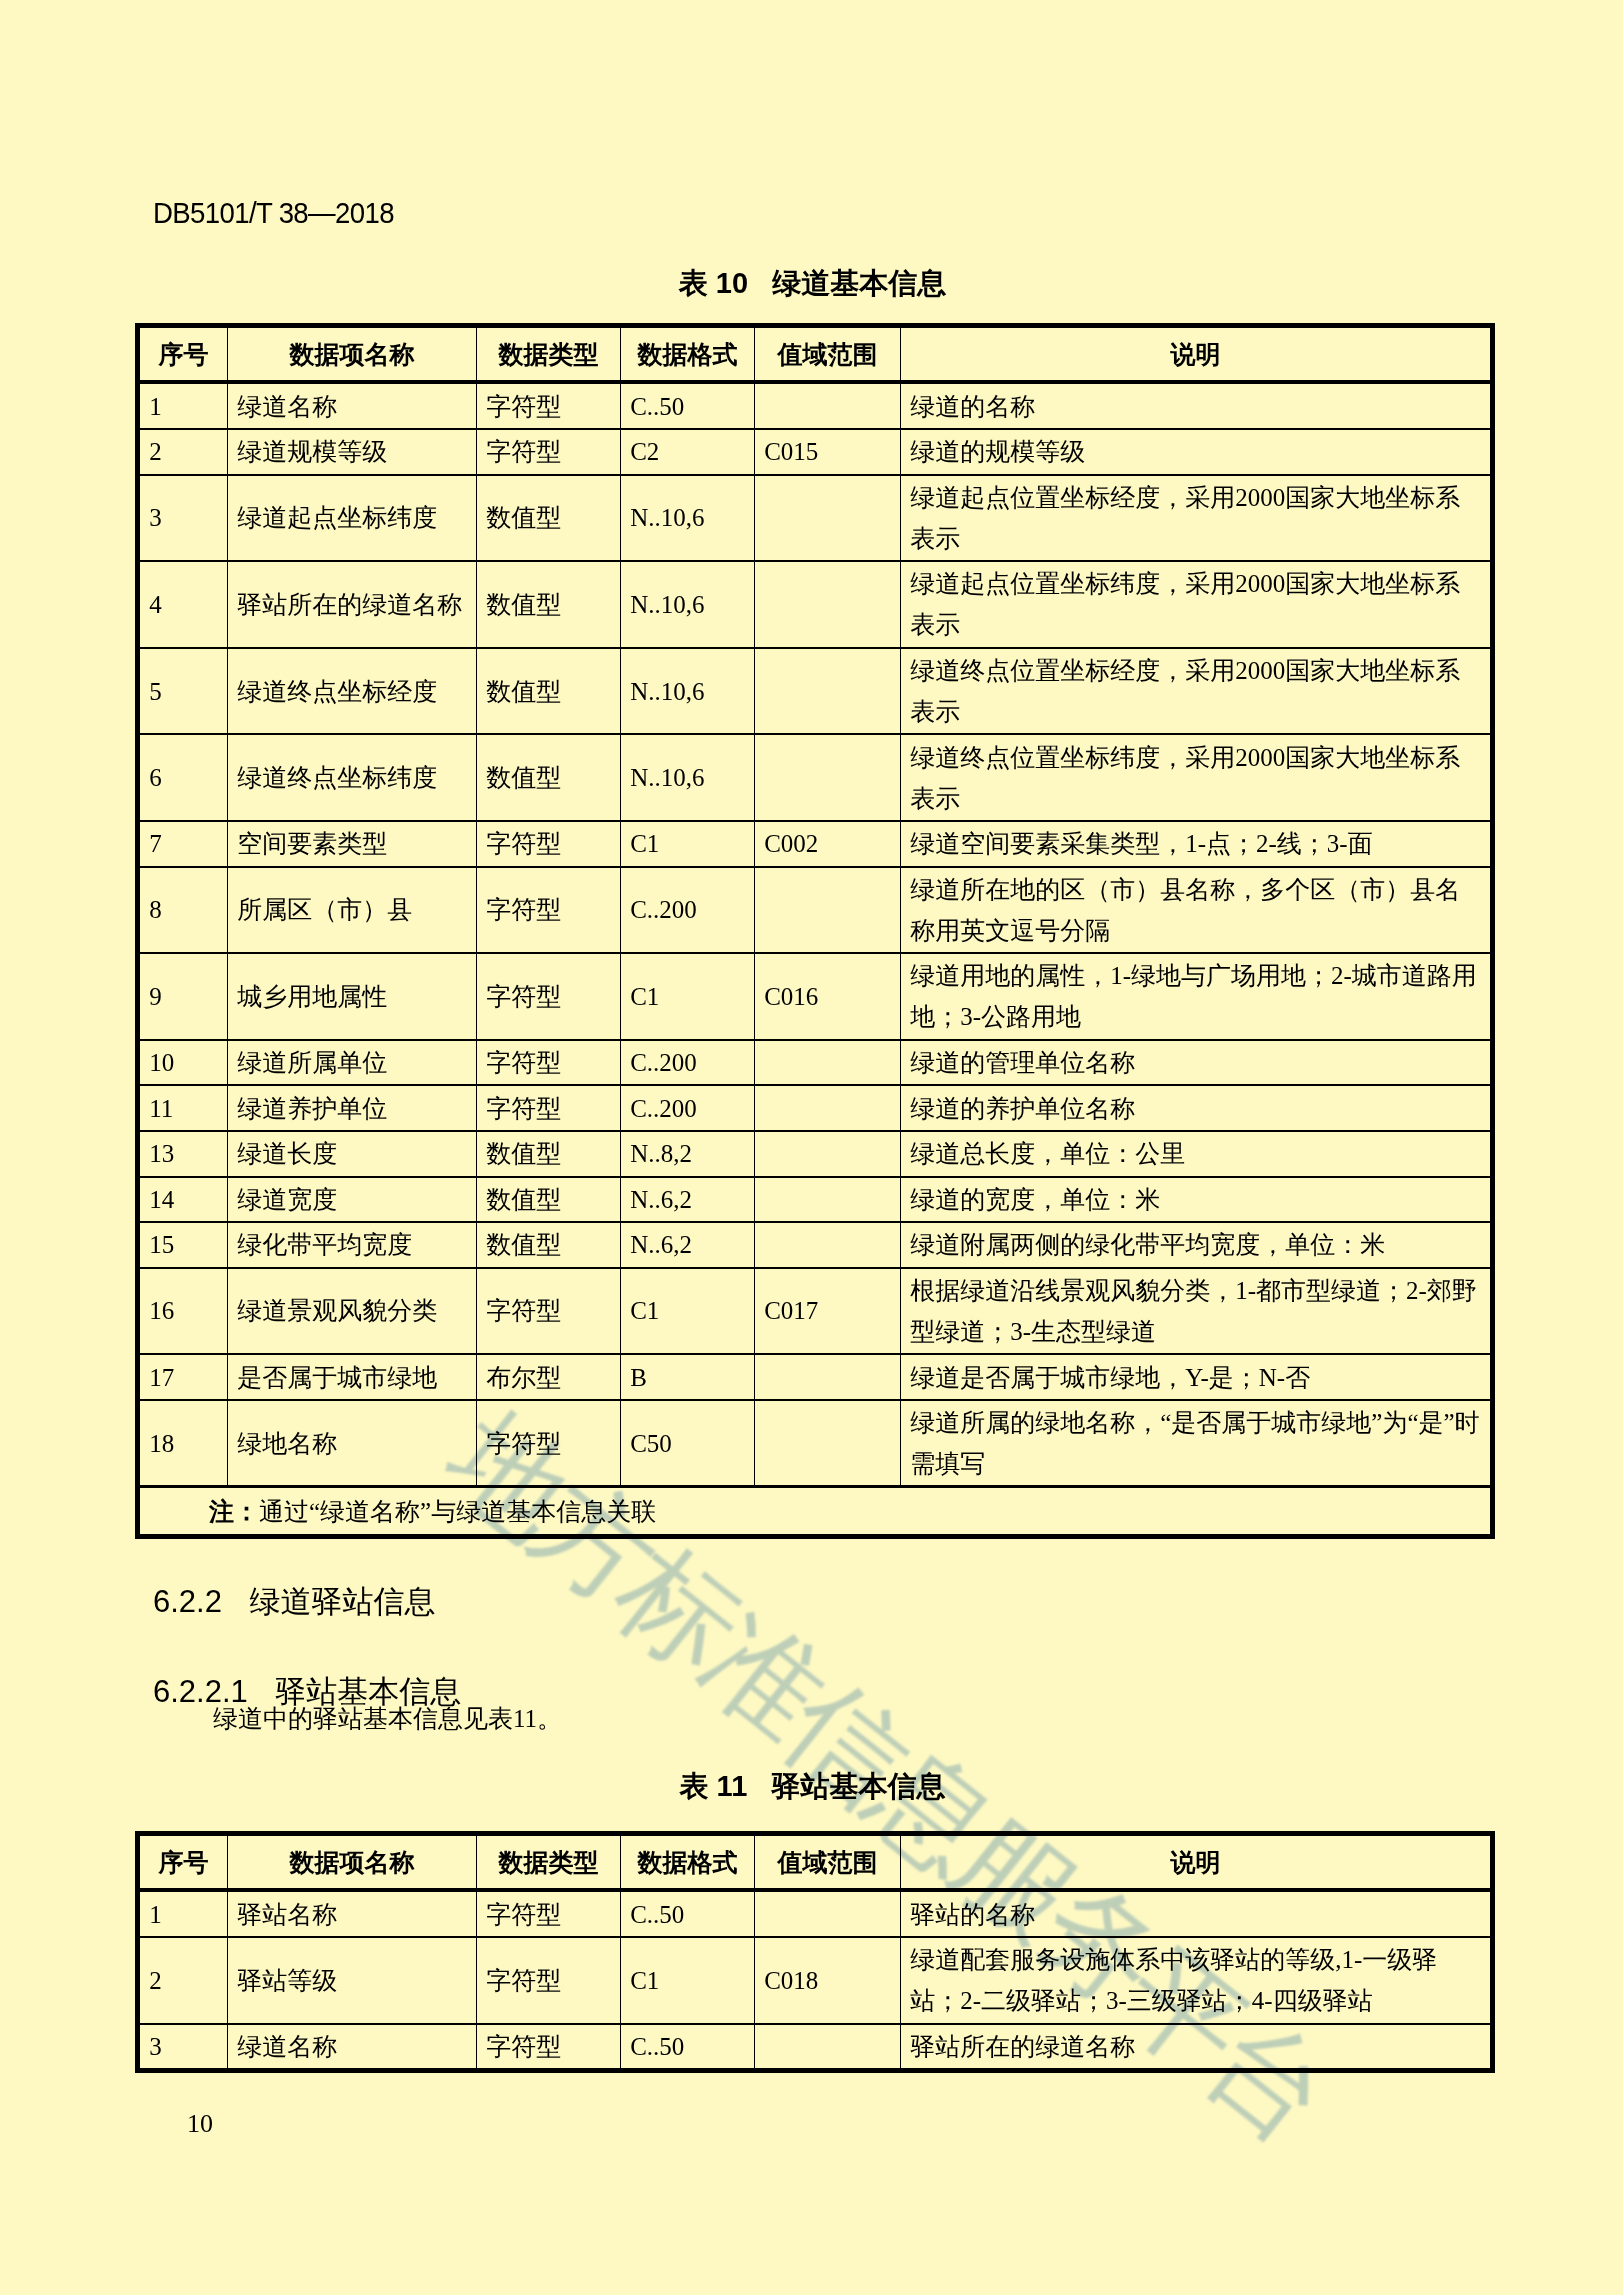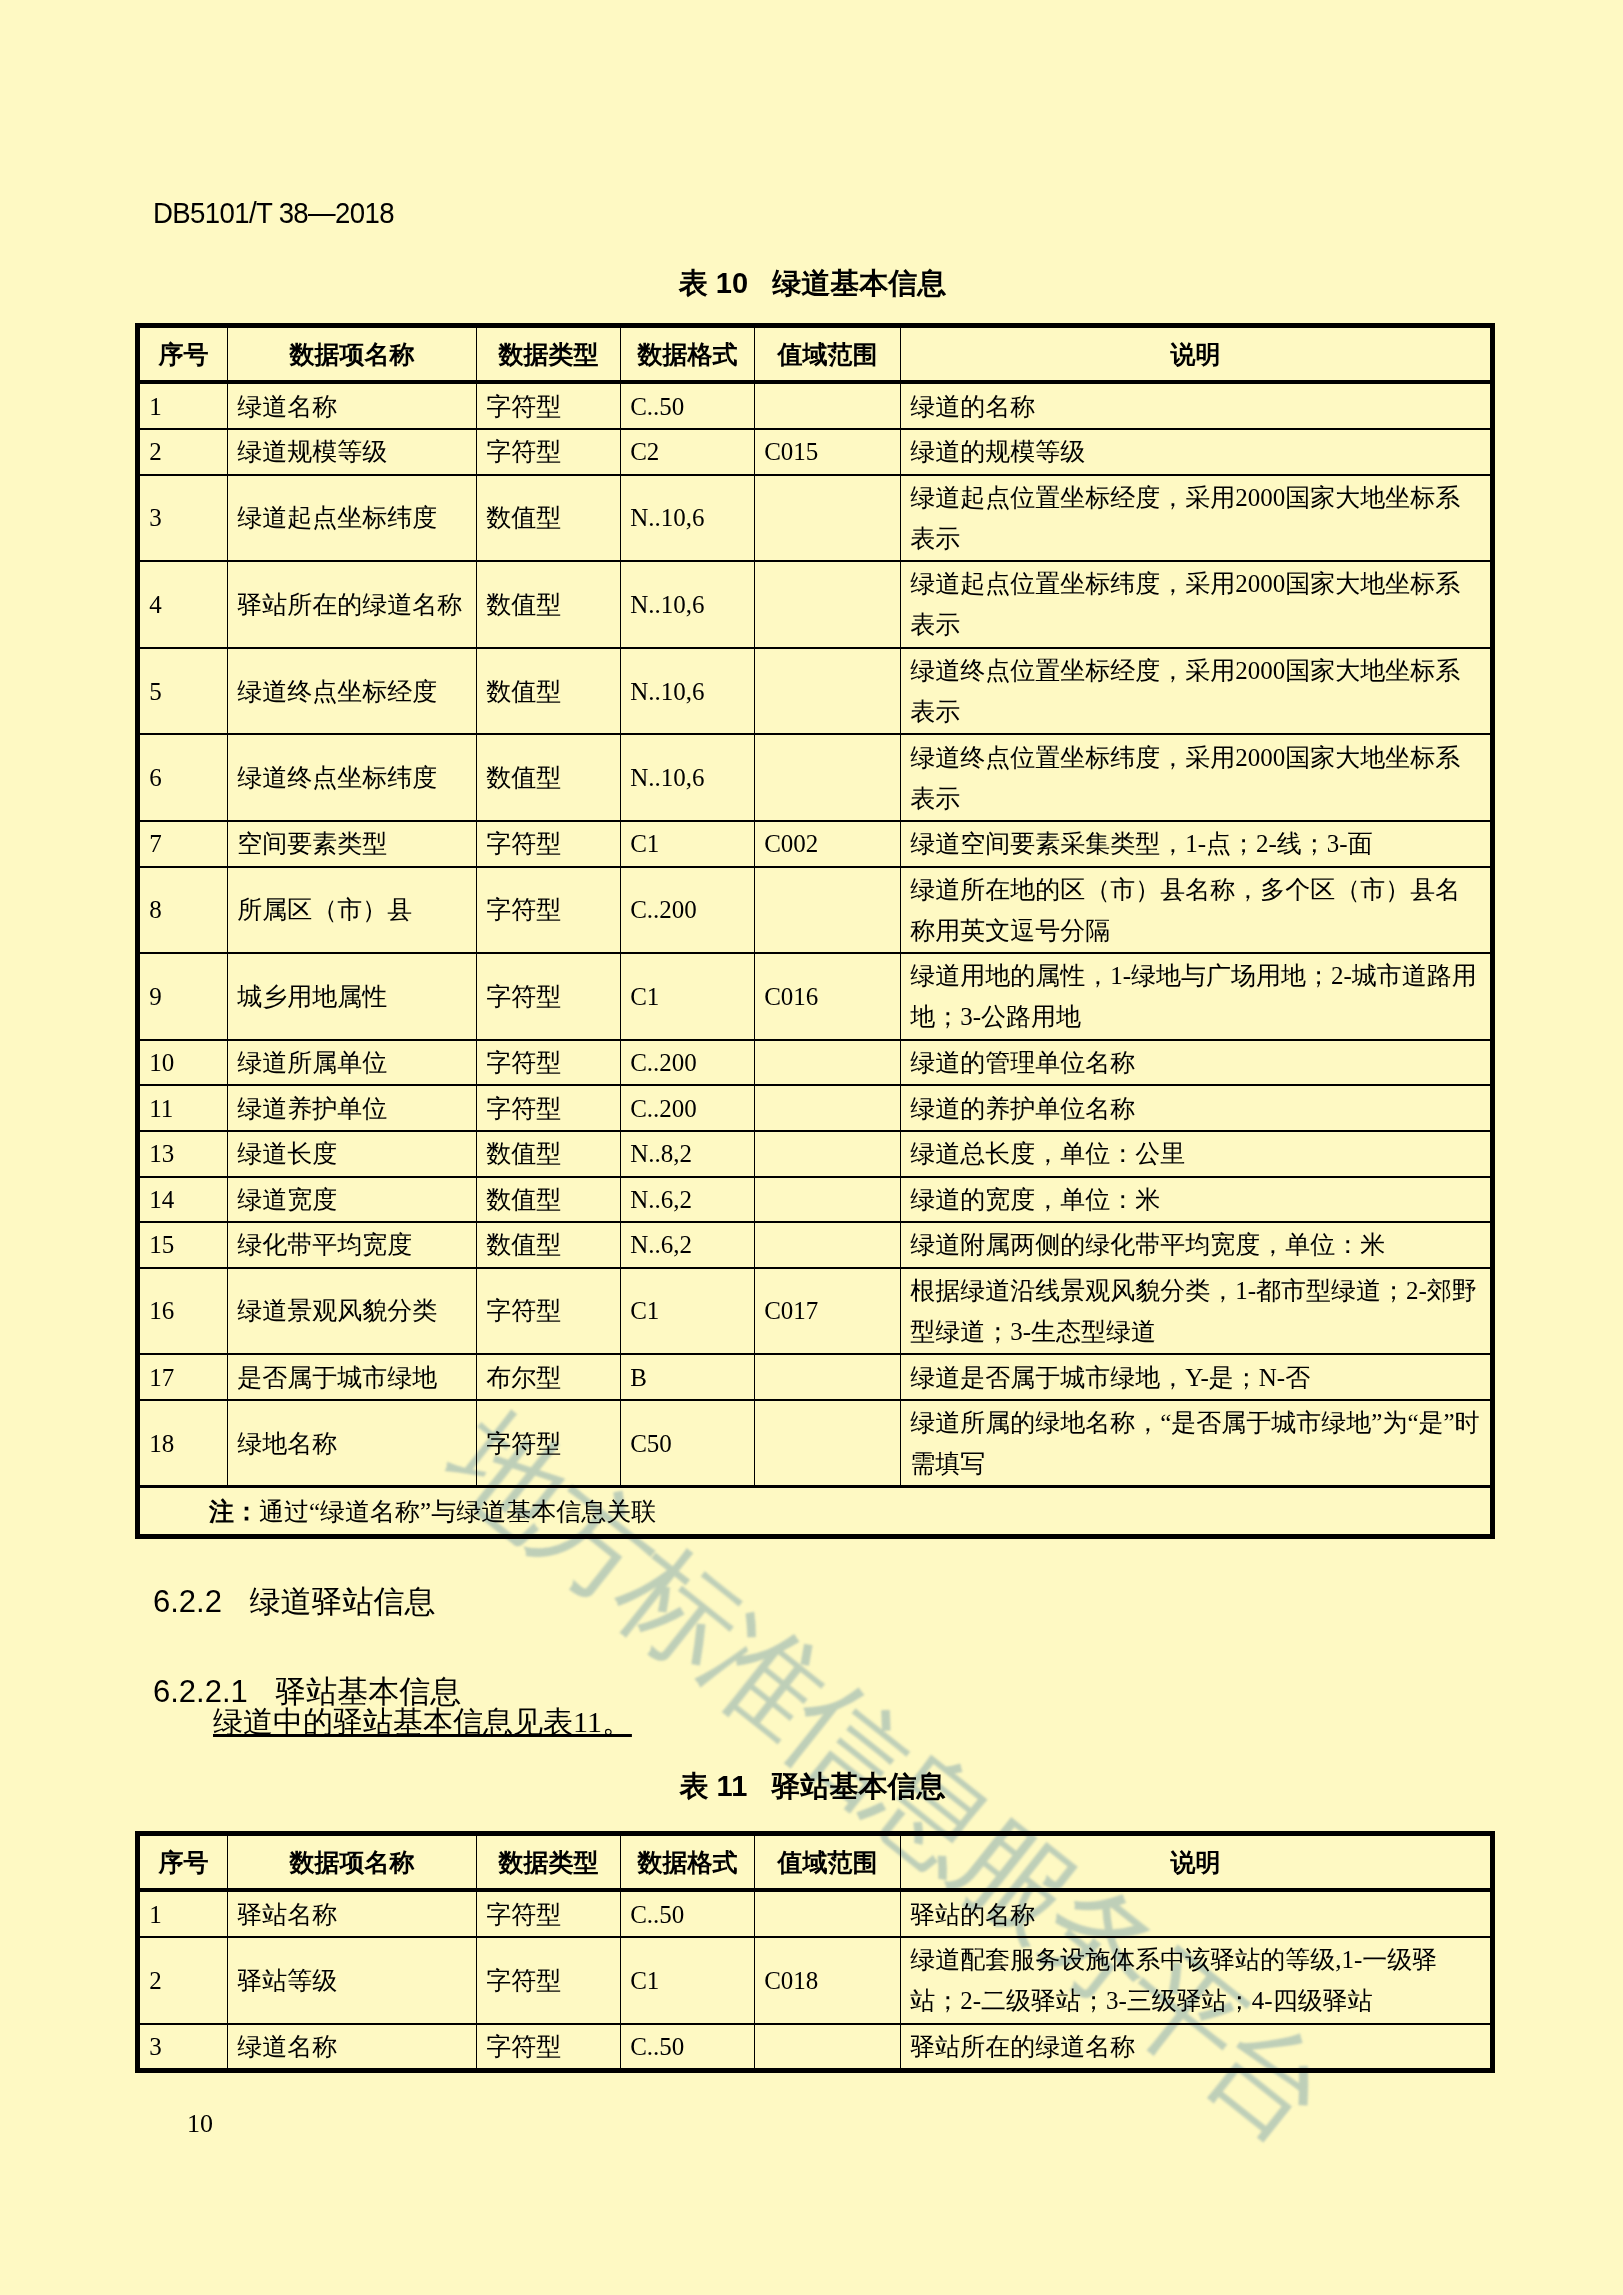--- a/index.html
+++ b/index.html
@@ -70,21 +70,21 @@
   .sec-heading{
     position:absolute;left:153px;
     font-family:"Liberation Sans","DejaVu Sans",sans-serif;
     font-weight:normal;font-size:31px;white-space:nowrap;
   }
   #sec622{top:1581px;}
   #sec6221{top:1643px;margin-top:28px;}
   .sec-heading .sec-num{margin-right:27.5px;}
   .body-par{
     position:absolute;left:213px;top:1702px;
-    font-size:30px;white-space:nowrap;text-decoration:underline;
+    font-size:25px;white-space:nowrap;
   }
   .page-number{
     position:absolute;left:187px;top:2109px;
     font-size:26px;
   }
   
   .watermark{
     position:absolute;left:501px;top:1395px;
     font-family:"Liberation Sans","DejaVu Sans",sans-serif;
     font-size:115px;line-height:115px;letter-spacing:-7.2px;

